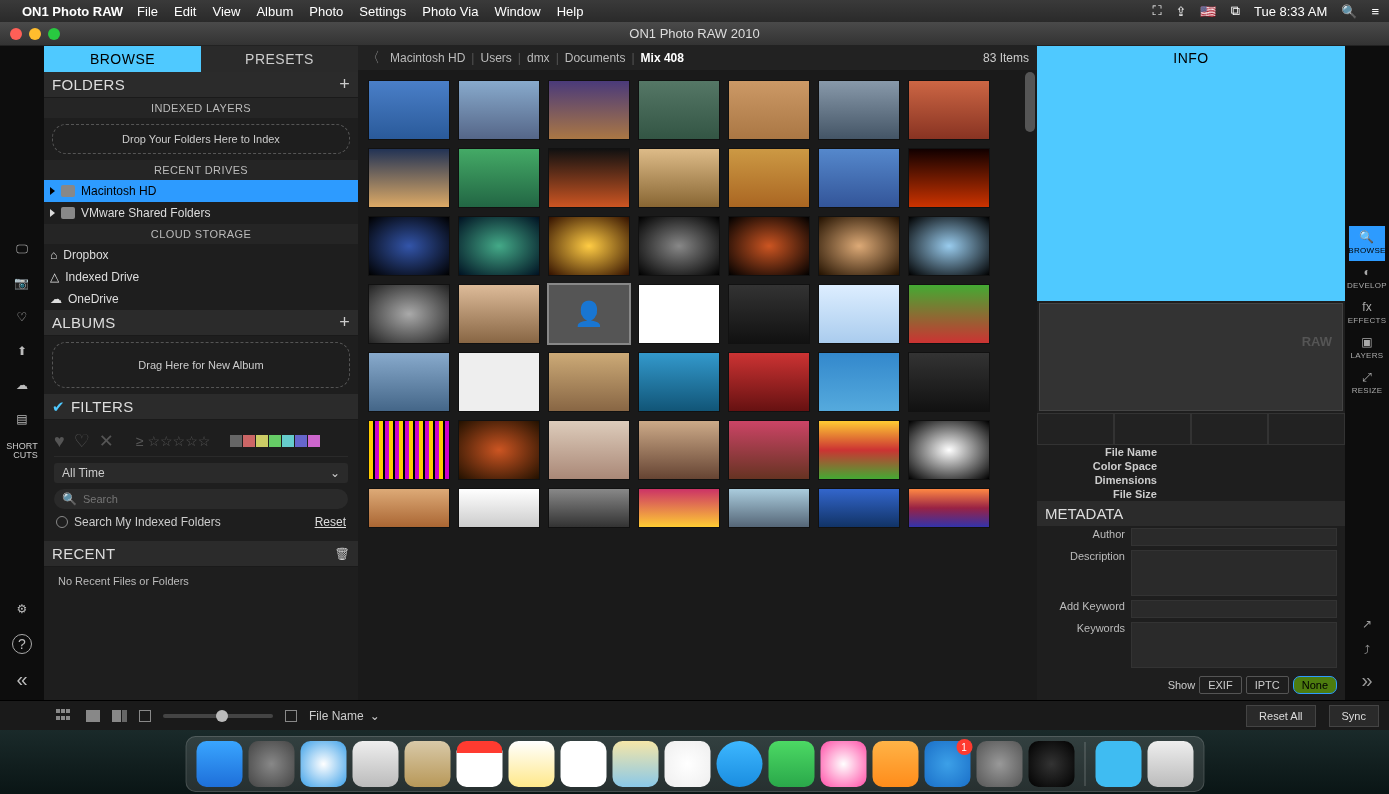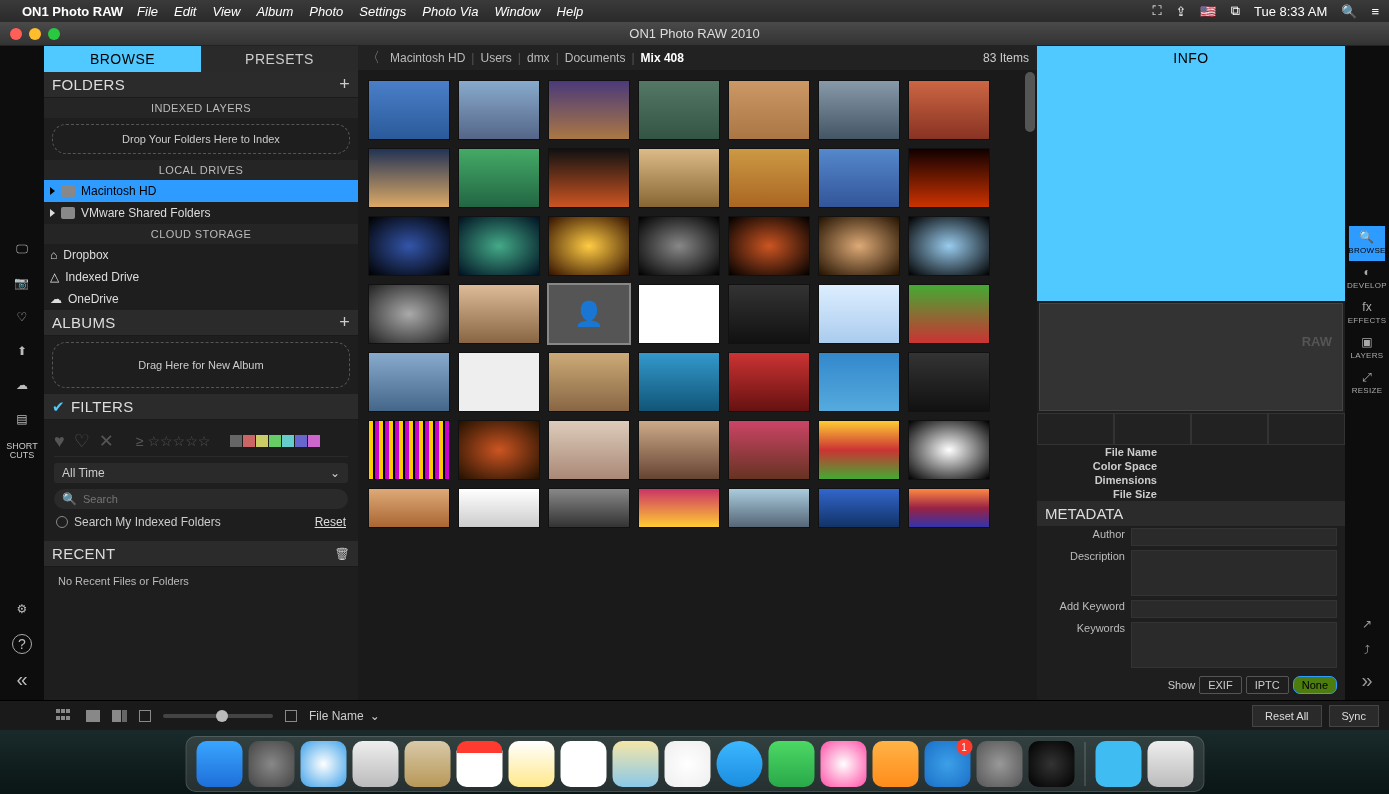--- a/index.html
+++ b/index.html
@@ -2,35 +2,35 @@
 <html><head>
 <meta charset="utf-8">
 <style>
 * { margin: 0; padding: 0; box-sizing: border-box; font-family: -apple-system, "Helvetica Neue", Arial, sans-serif; }
 body { background: #1a1a1a; color: #ccc; font-size: 12px; width: 1389px; height: 794px; overflow: hidden; position: relative; }
 
 
 .menubar { height: 22px; background: linear-gradient(#3a3a3a,#2a2a2a); display: flex; align-items: center; color: #fff; font-size: 13px; padding: 0 10px; }
 .menubar .apple { margin-right: 12px; }
 .menubar .app { font-weight: bold; margin-right: 14px; }
-.menubar .item { margin-right: 16px; cursor: default; font-style: italic; }
+.menubar .item { margin-right: 16px; cursor: default; }
 .menubar .right { margin-left: auto; display: flex; align-items: center; gap: 14px; }
 
 
 .titlebar { height: 24px; background: linear-gradient(#4a4a4a,#333); display: flex; align-items: center; position: relative; border-bottom: 1px solid #222; }
 .traffic { display: flex; gap: 7px; padding-left: 10px; }
 .dot { width: 12px; height: 12px; border-radius: 50%; }
 .dot.r { background: #ff5f57; } .dot.y { background: #ffbd2e; } .dot.g { background: #28c940; }
 .titlebar .title { position: absolute; width: 100%; text-align: center; color: #ddd; font-size: 13px; pointer-events: none; }
 
 
 .app-body { display: flex; height: 654px; background: #121212; }
 .left-rail { width: 44px; background: #0d0d0d; display: flex; flex-direction: column; align-items: center; padding-top: 190px; gap: 8px; }
 .left-rail .ricon { width: 26px; height: 26px; color: #bbb; display:flex; align-items:center; justify-content:center; }
-.left-rail .label { font-size: 9px; color: #ccc; text-align: center; line-height: 1; margin-top:2px; }
+.left-rail .label { font-size: 9px; color: #ccc; text-align: right; line-height: 1; margin-top:2px; }
 .left-rail .bottom { margin-top: auto; display:flex; flex-direction:column; align-items:center; gap:12px; padding-bottom:8px; }
 
 .left-panel { width: 314px; background: #1e1e1e; display: flex; flex-direction: column; overflow: hidden; }
 .tabs { display: flex; height: 26px; }
 .tab { flex: 1; text-align: center; line-height: 26px; background: #2a2a2a; color: #ccc; font-family: "Arial Narrow", sans-serif; font-stretch: condensed; letter-spacing: 0.5px; font-size: 14px; }
 .tab.active { background: #4fc9ff; color: #000; }
 
 .section-head { height: 26px; background: #2b2b2b; color: #ddd; display: flex; align-items: center; padding: 0 8px; font-family: "Arial Narrow", sans-serif; font-stretch: condensed; font-size: 15px; letter-spacing: 0.3px; border-bottom:1px solid #1a1a1a; }
 .section-head .plus { margin-left: auto; color: #ccc; font-size: 18px; }
 .subhead { text-align: center; color: #bbb; font-size: 11px; padding: 4px 0; background: #252525; font-family: "Arial Narrow", sans-serif; letter-spacing:0.4px; }
@@ -97,21 +97,21 @@
 .right-rail .bottom { margin-top:auto; display:flex; flex-direction:column; align-items:center; gap:12px; padding-bottom:8px; color:#999; }
 
 
 .footer { height:30px; background:#1a1a1a; display:flex; align-items:center; padding:0 10px; gap:12px; border-top:1px solid #000; position:relative; }
 .vicon { width:18px; height:14px; display:flex; flex-wrap:wrap; gap:1px; }
 .vicon .b { background:#888; }
 .slider { width:110px; height:4px; background:#444; border-radius:2px; position:relative; }
 .slider .knob { position:absolute; top:-4px; left:48%; width:12px; height:12px; background:#bbb; border-radius:50%; }
 .chk { width:12px; height:12px; border:1px solid #888; }
 .footer .sort { display:flex; align-items:center; gap:6px; color:#ccc; }
-.footer .rbtns { margin-left:auto; display:flex; gap:7px; }
+.footer .rbtns { margin-left:auto; display:flex; gap:13px; }
 .footer .rbtns .btn { padding:4px 12px; background:#2a2a2a; border:1px solid #444; color:#ddd; font-size:11px; }
 
 
 .dock-area { height:64px; position:relative; background: linear-gradient(#1a2a2a,#0a1515); }
 .dock { position:absolute; left:50%; transform:translateX(-50%); bottom:2px; height:56px; background:rgba(200,200,200,0.15); border-radius:10px; display:flex; align-items:center; padding:0 10px; gap:6px; border:1px solid rgba(255,255,255,0.15); }
 .dicon { width:46px; height:46px; border-radius:10px; position:relative; }
 .dicon .badge { position:absolute; top:-2px; right:-2px; width:16px; height:16px; background:#ff3b30; border-radius:50%; color:#fff; font-size:10px; display:flex; align-items:center; justify-content:center; }
 .dsep { width:1px; height:44px; background:rgba(255,255,255,0.25); margin:0 4px; }
 
 
@@ -181,21 +181,21 @@
       <div class="tab active">BROWSE</div>
       <div class="tab">PRESETS</div>
     </div>
 
     <div class="section-head">
       <span>FOLDERS</span>
       <span class="plus">+</span>
     </div>
     <div class="subhead">INDEXED LAYERS</div>
     <div class="dropzone">Drop Your Folders Here to Index</div>
-    <div class="subhead">LOCAL DRIVES</div>
+    <div class="subhead">RECENT DRIVES</div>
     <div class="tree-row sel">
       <span class="tri"></span>
       <span class="diskicon"></span>
       <span>Macintosh HD</span>
     </div>
     <div class="tree-row">
       <span class="tri"></span>
       <span class="diskicon"></span>
       <span>VMware Shared Folders</span>
     </div>

